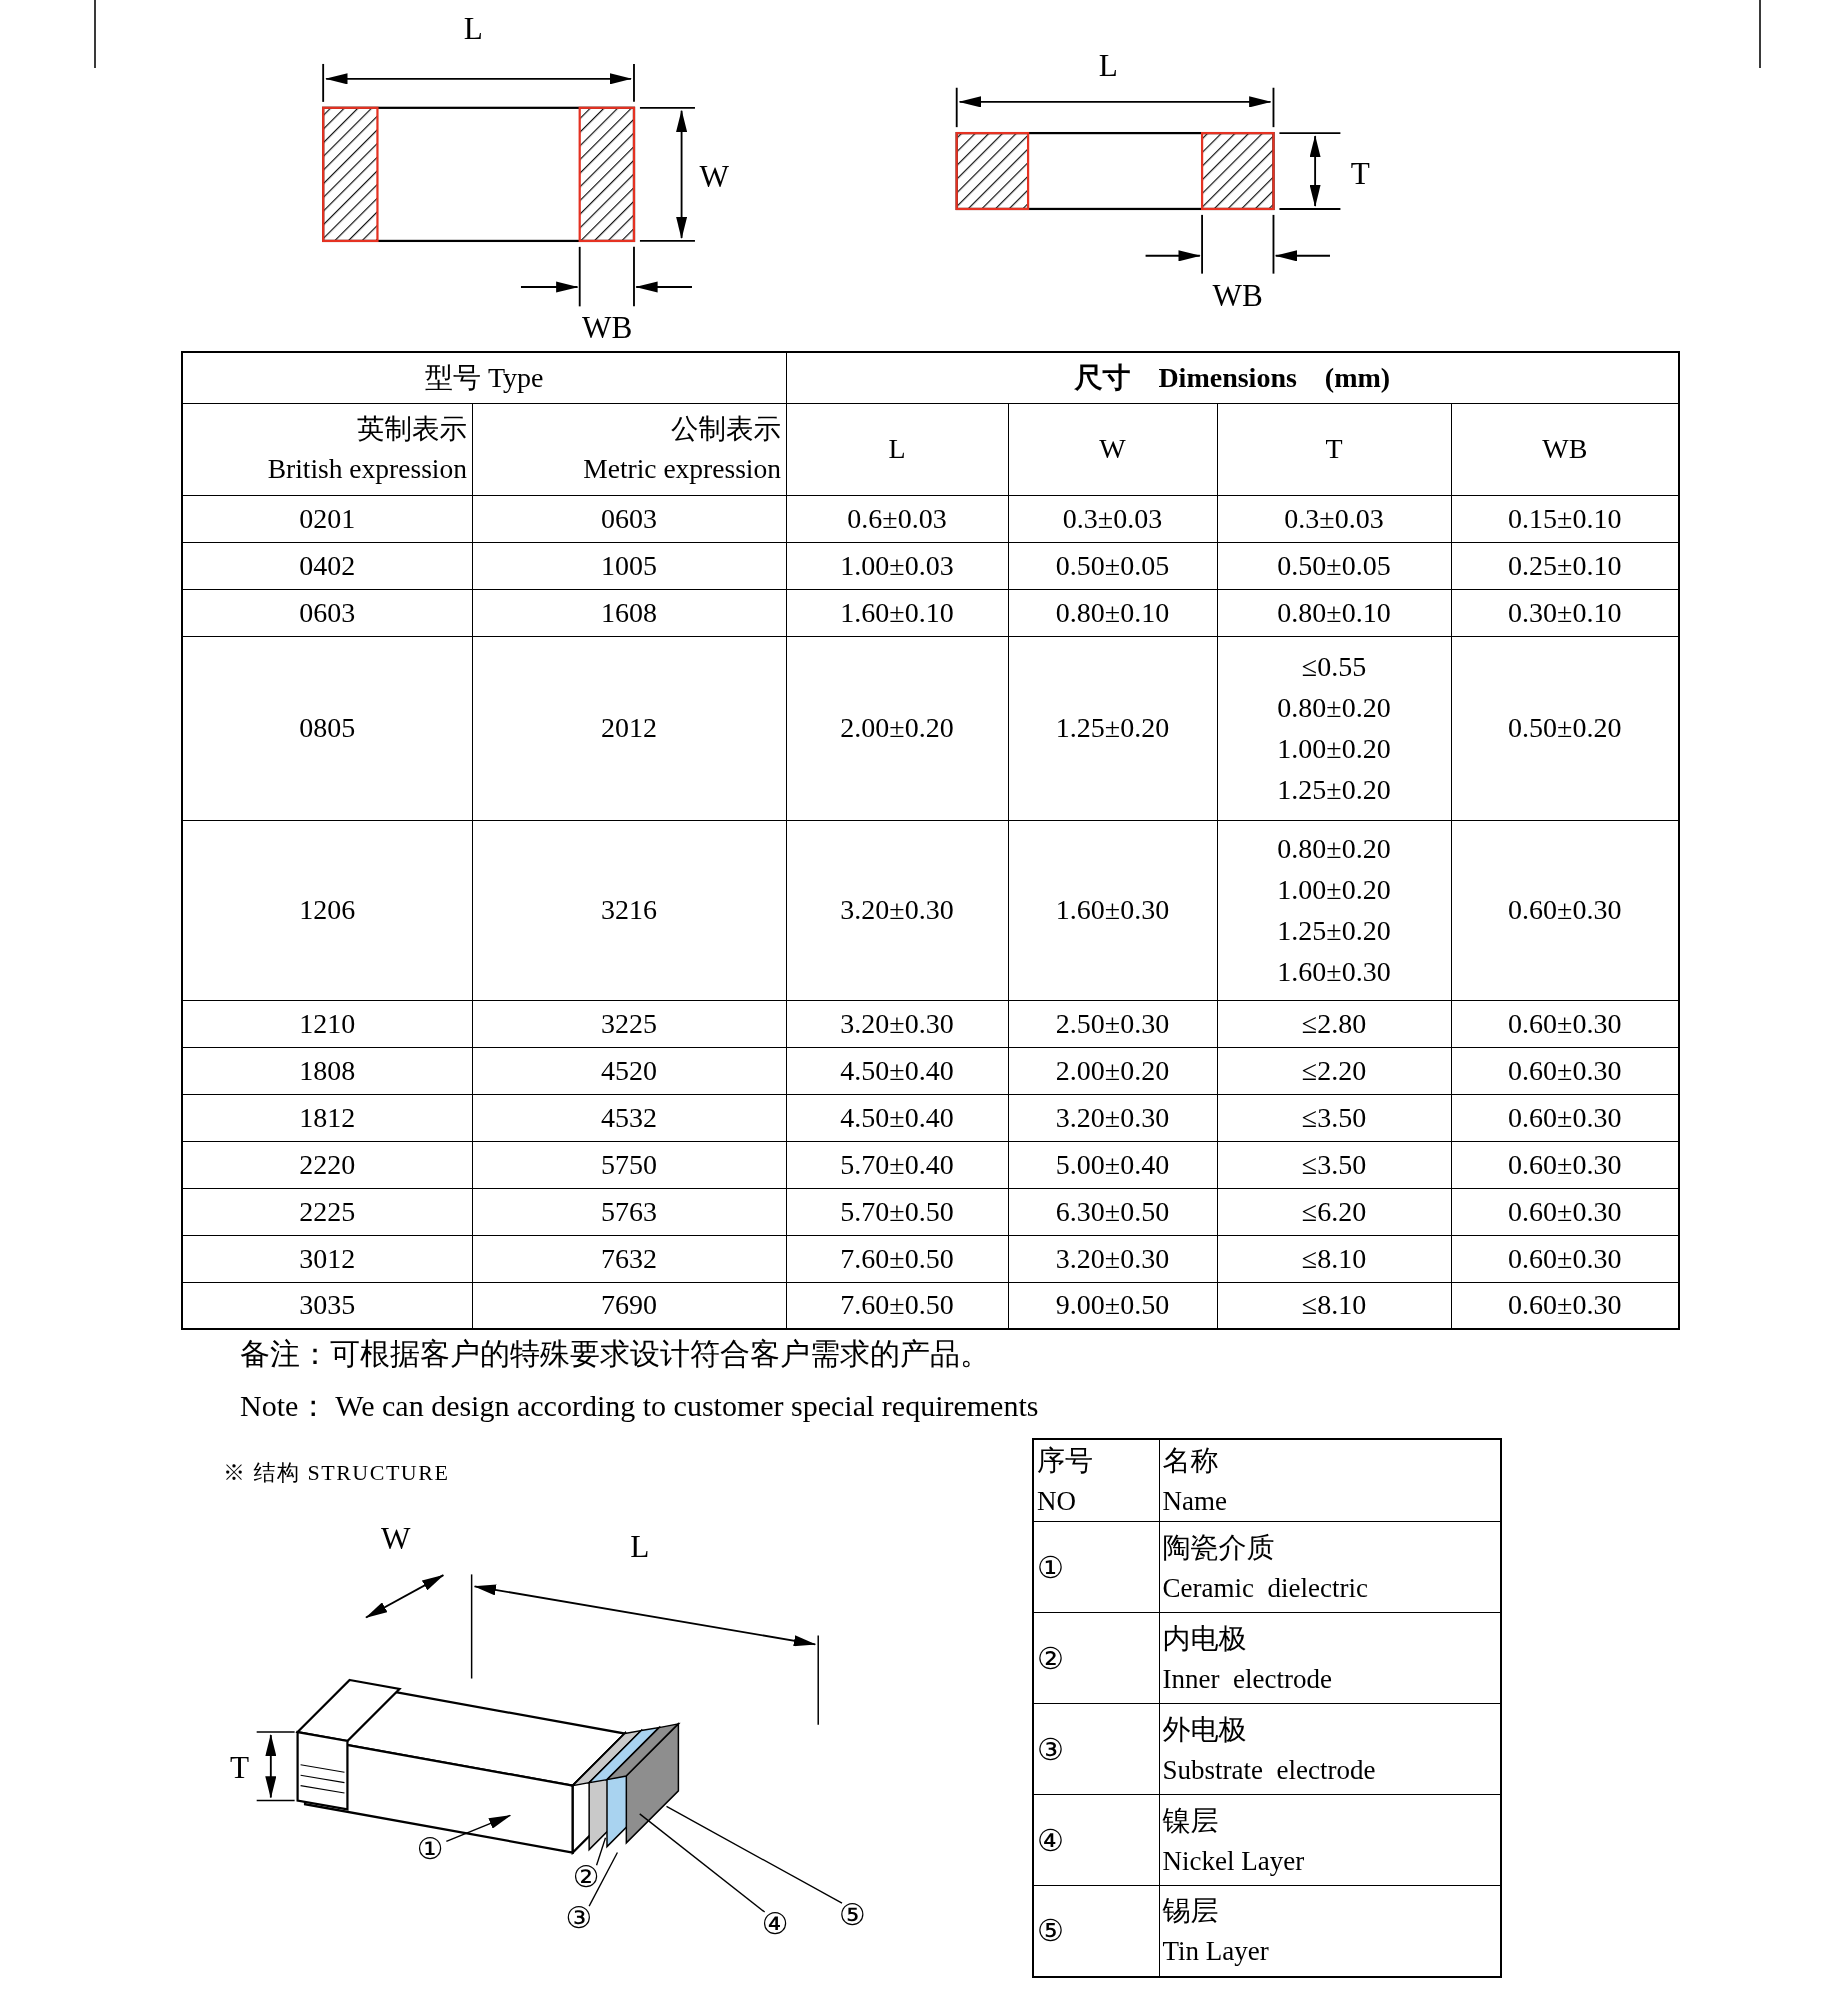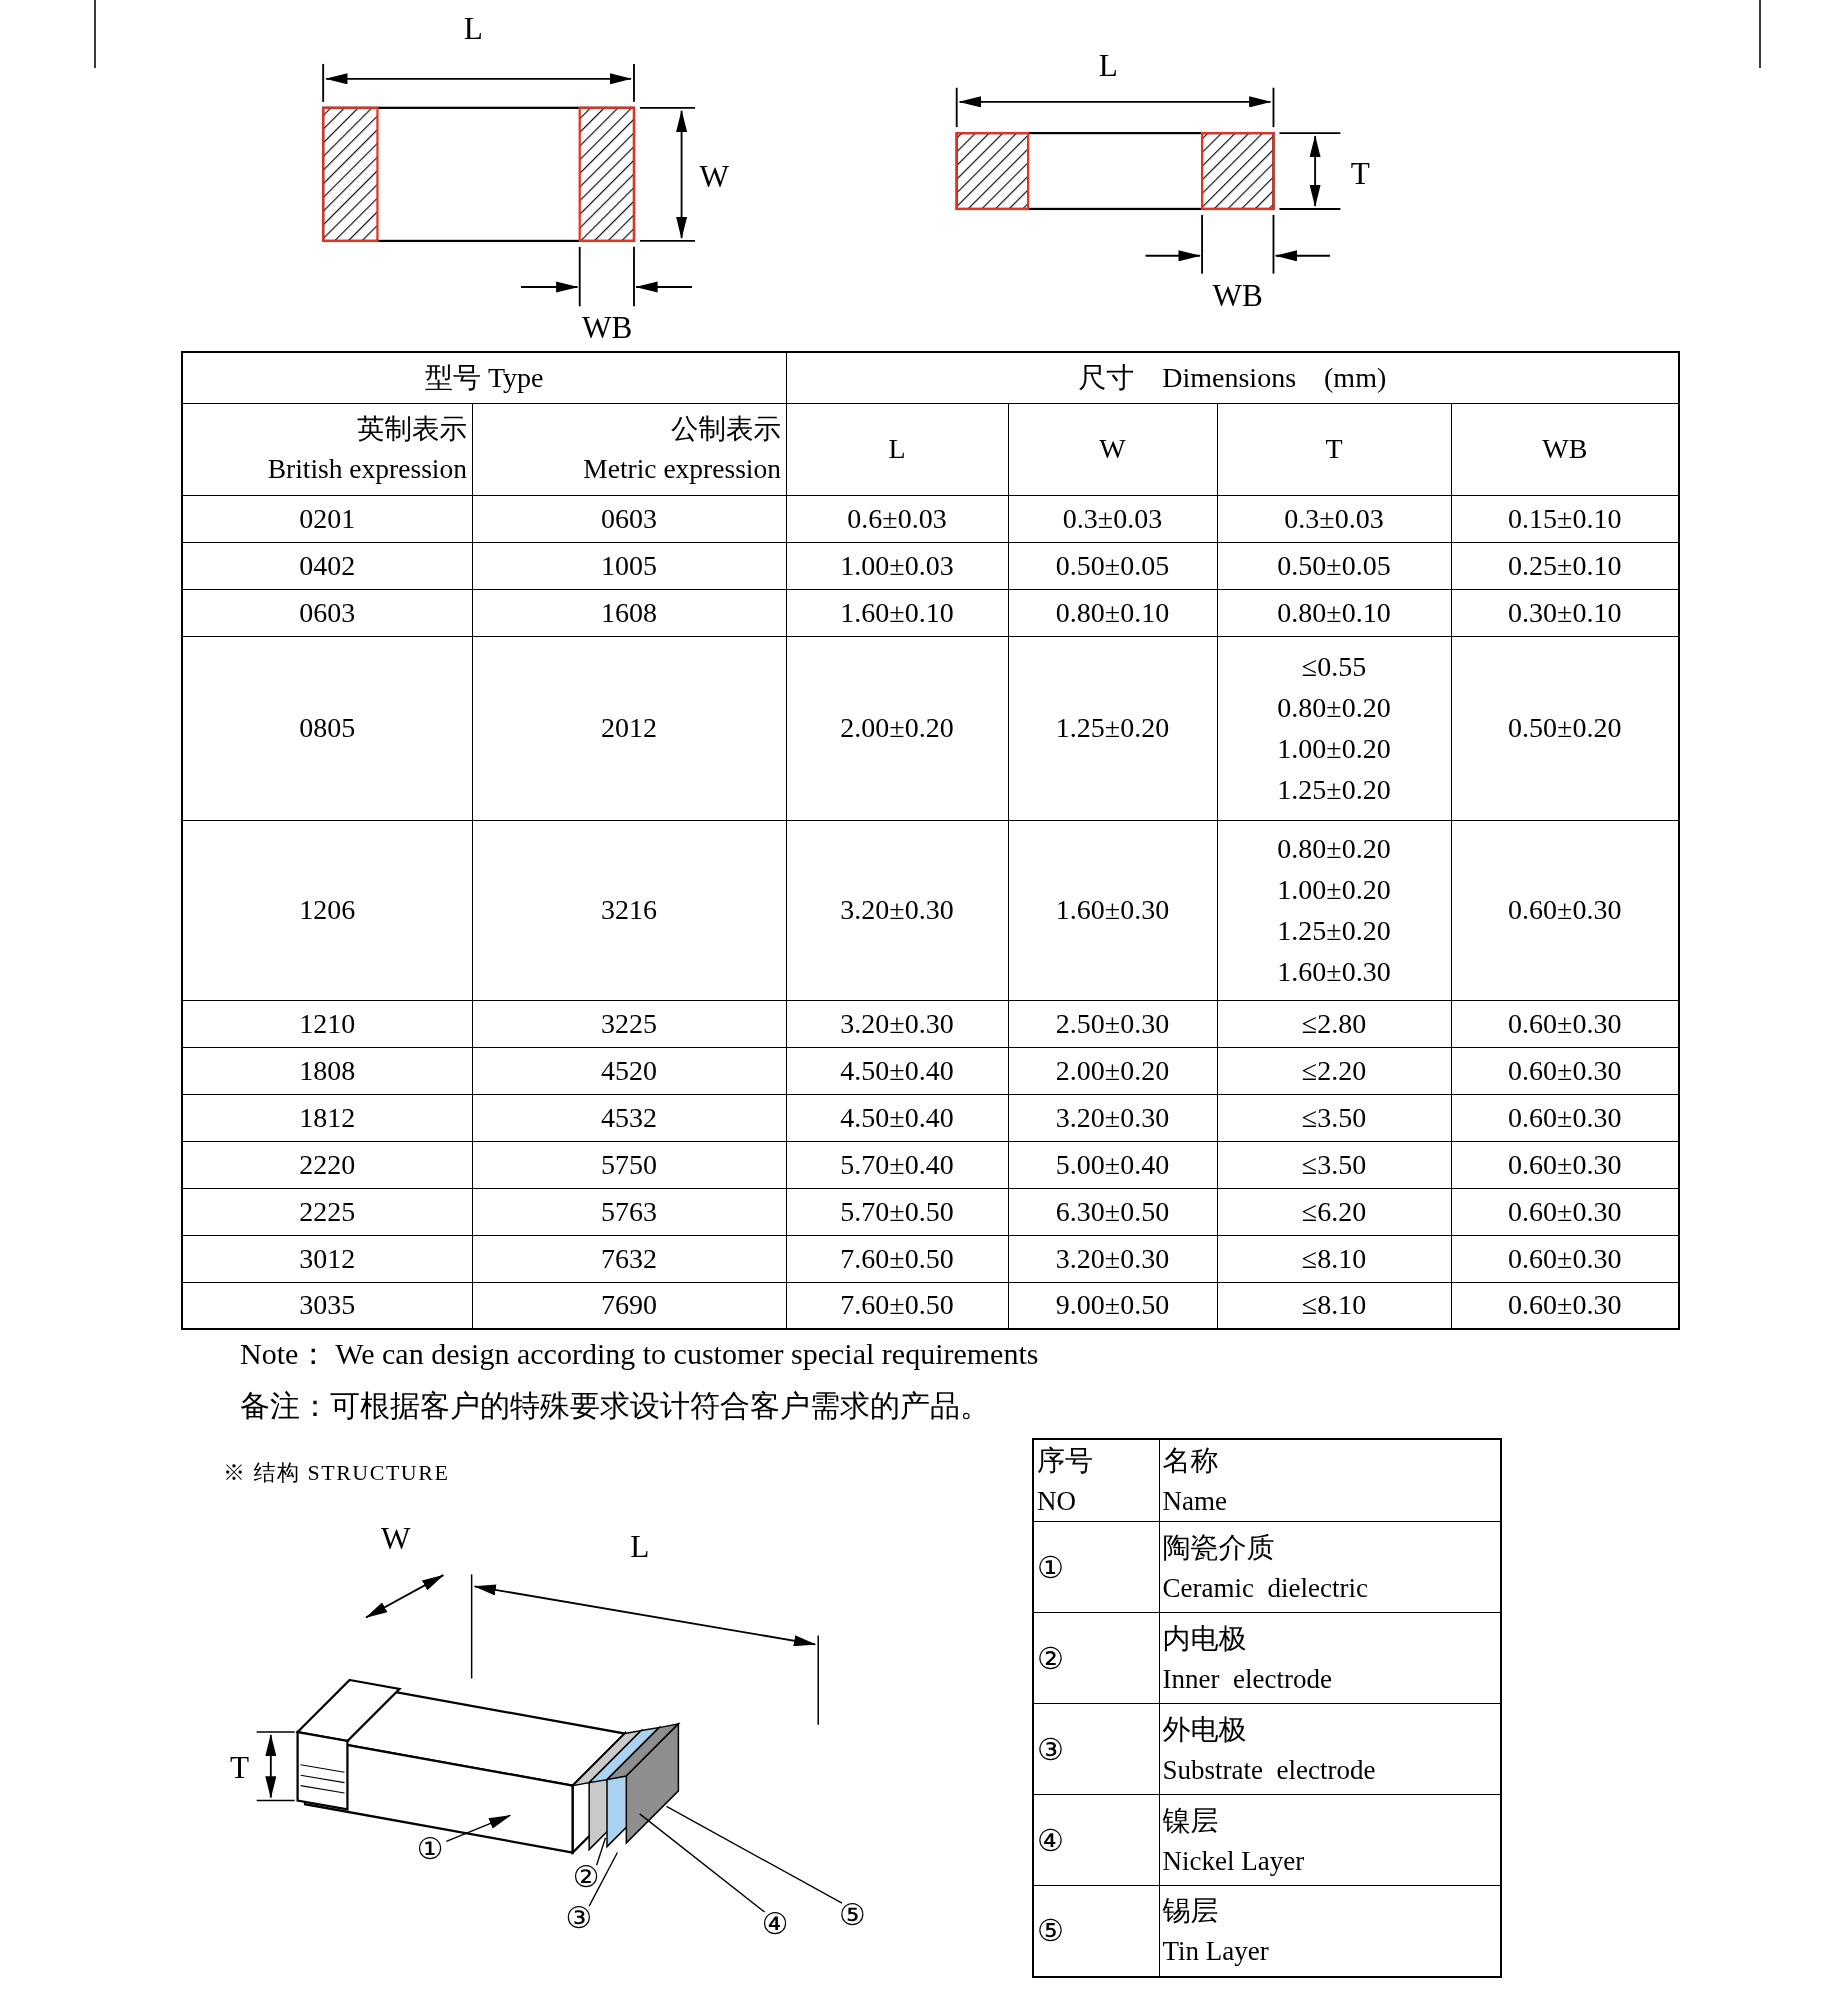--- a/index.html
+++ b/index.html
@@ -12,21 +12,21 @@
   table{border-collapse:collapse;}
   #dim-table{position:absolute;left:181px;top:351px;width:1497px;border:2.2px solid #000;
              table-layout:fixed;font-size:28px;}
   #dim-table td{border:1.5px solid #000;text-align:center;vertical-align:middle;padding:1.5px 4.5px;}
   tr.h1{height:51px;}
   tr.h2{height:92px;}
   tr.r{height:47px;margin-top:20px;}
   tr.tall1{height:184px;}
   tr.tall2{height:180px;}
   .hdr2 div{line-height:40px;font-size:27.5px;text-align:right;}
-  .sp{white-space:pre-wrap;}
+  .sp{white-space:pre-wrap;font-weight:bold;}
   .multi{white-space:pre-line;line-height:41px;}
   #notes{position:absolute;left:240px;top:1328px;font-size:30px;line-height:52px;}
   #structure-heading{position:absolute;left:223px;top:1458px;font-size:22px;letter-spacing:1.5px;}
   #structure-svg{position:absolute;left:223px;top:1503px;}
   #structure-table{position:absolute;left:1032px;top:1438px;width:469px;border:2.2px solid #000;table-layout:fixed;}
   #structure-table td{border:1.5px solid #000;text-align:left;vertical-align:middle;padding:0 3px;}
   #structure-table .cn{font-size:28px;line-height:42px;}
   #structure-table .en{font-size:27px;line-height:39px;white-space:pre-wrap;}
   #structure-table tr.sh{height:80px;}
   #structure-table tr.sr{height:91px;}
@@ -217,22 +217,22 @@
       <td>7690</td>
       <td>7.60±0.50</td>
       <td>9.00±0.50</td>
       <td>≤8.10</td>
       <td>0.60±0.30</td>
     </tr>
   </tbody>
 </table>
 
 <div id="notes">
+  <div>备注：可根据客户的特殊要求设计符合客户需求的产品。</div>
   <div>Note： We can design according to customer special requirements</div>
-  <div>备注：可根据客户的特殊要求设计符合客户需求的产品。</div>
 </div>
 
 <div id="structure-heading">※ 结构  STRUCTURE</div>
 
 <svg id="structure-svg" width="707" height="476" viewBox="0 0 950 640">
 
   <g>
     <polygon points="180,245 540,310 470,380 110,315" fill="#fff" stroke="#000" stroke-width="3"></polygon>
     <polygon points="110,315 470,380 470,470 110,405" fill="#fff" stroke="#000" stroke-width="3"></polygon>
     <polygon points="540,310 470,380 470,470 540,400" fill="#fff" stroke="#000" stroke-width="3"></polygon>

